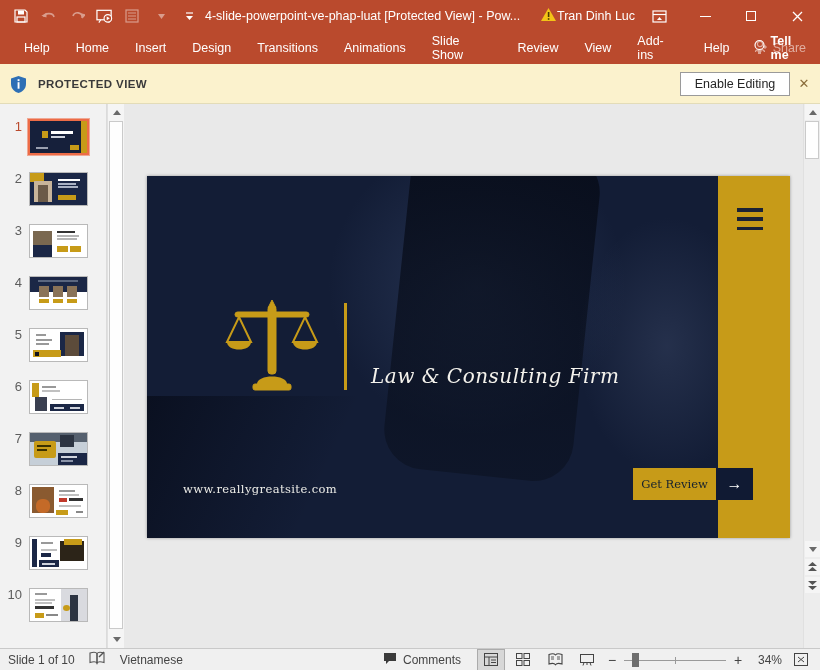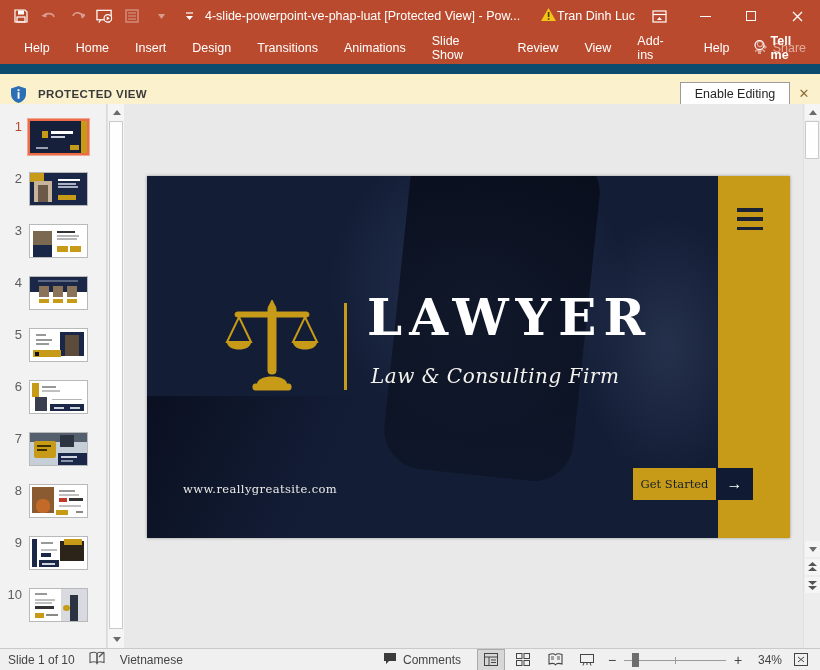--- a/index.html
+++ b/index.html
@@ -21,21 +21,21 @@
   .win-btn { width:46px; height:32px; display:flex; align-items:center; justify-content:center; }
   .min-glyph { width:11px; height:1px; background:#fff; }
   .max-glyph { width:10px; height:10px; border:1px solid #fff; }
   
   .ribbon { position:absolute; left:0; top:32px; width:820px; height:32px; background:#BA4A2D; display:flex; align-items:center; color:#fff; font-size:12.5px; }
   .tab { padding:0 13px; height:32px; display:flex; align-items:center; cursor:default; }
   .tab:first-child { margin-left:11px; }
   .tellme { display:flex; align-items:center; gap:5px; padding:0 10px;font-weight:bold; }
   .share { position:absolute; right:14px; display:flex; align-items:center; gap:5px; color:rgba(255,255,255,.55); }
   
-  .banner { position:absolute; left:0; top:64px; width:820px; height:40px; background:#FBF2CD; border-bottom:1px solid #E3DCB8;margin-top:10px; }
+  .banner { position:absolute; left:0; top:64px; width:820px; height:40px; background:#FBF2CD; border-bottom:1px solid #E3DCB8; }
   .shield { position:absolute; left:9px; top:11px; }
   .pv-label { position:absolute; left:38px; top:14px; font-size:11.5px; font-weight:bold; letter-spacing:.4px; color:#3a3a3a; }
   .pv-msg { position:absolute; left:145px; top:5px; width:525px; font-size:12px; color:#3a3a3a; line-height:1.3; }
   .enable-btn { position:absolute; left:680px; top:8px; width:110px; height:24px; background:#fff; border:1px solid #9a9a9a; font-size:12.5px; color:#262626; display:flex; align-items:center; justify-content:center; font-family:"Liberation Sans", sans-serif; }
   .banner-close { position:absolute; right:7px; top:10px; width:18px; height:18px; display:flex; align-items:center; justify-content:center; color:#8a6d3b; font-size:13px; }
   
   .thumb-panel { position:absolute; left:0; top:104px; width:107px; height:544px; background:#F2F2F2; border-right:1px solid #DBDBDB; }
   .thumb-item { position:absolute; left:0; width:107px; height:46px; }
   .slide-num { position:absolute; left:2px; top:0; width:20px; text-align:right; font-size:13px; color:#5d5d5d; }
   .sel-num { color:#BA4A2D; }
@@ -387,26 +387,25 @@
             <path d="M16 19 L28 44 L4 44 Z" fill="none" stroke-width="2"></path>
             <path d="M4 44 C4 54, 28 54, 28 44 Z" stroke="none"></path>
             <path d="M82 19 L94 44 L70 44 Z" fill="none" stroke-width="2"></path>
             <path d="M70 44 C70 54, 94 54, 94 44 Z" stroke="none"></path>
             <path d="M34 86 C34 76, 64 76, 64 86 Z" stroke="none"></path>
             <rect x="30" y="86" width="38" height="6" rx="2"></rect>
           </g>
         </svg>
       </span>
       <div class="logo-divider"></div>
-      <div class="brand">LAWYER</div>
       <div class="tagline">Law &amp; Consulting Firm</div>
       <div class="website">www.reallygreatsite.com</div>
 
       <div class="cta">
-        <span class="cta-main">Get Started</span>
+        <span class="cta-main">Get Review</span>
         <span class="cta-arrow">→</span>
       </div>
     </div>
   </div>
 
   <div class="rscroll">
     <div class="sbtn" style="top:0;">
         <span class="tri tri-up"></span>
       </div>
     <div class="sthumb" style="top:17px;height:38px;"></div>

